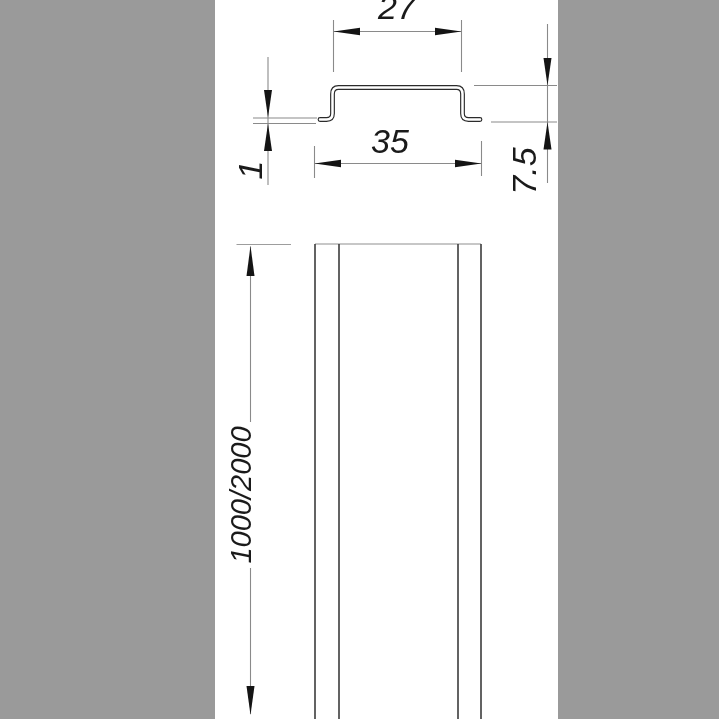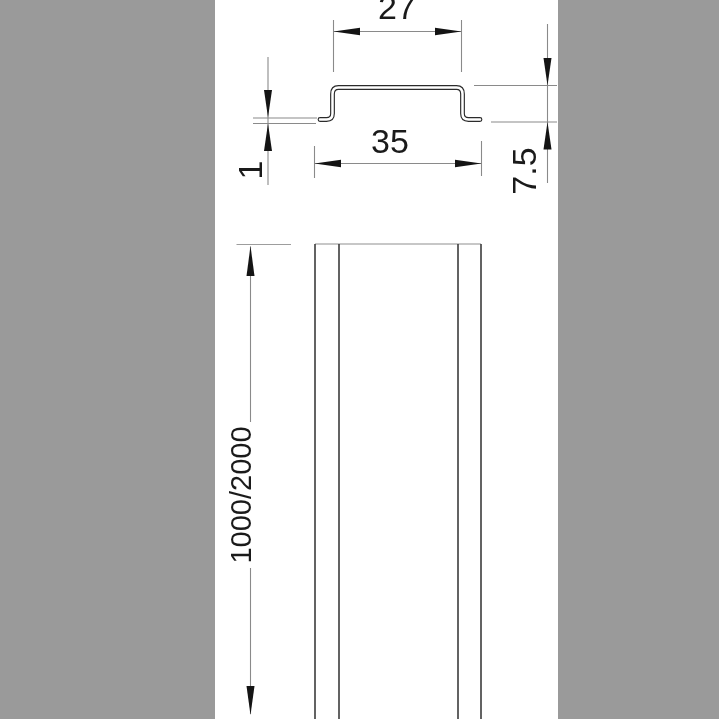--- a/index.html
+++ b/index.html
@@ -8,20 +8,21 @@
     width: 719px;
     height: 719px;
     background: #ffffff;
     overflow: hidden;
   }
   .stage {
     position: relative;
     width: 708px;
     height: 719px;
     background: #ffffff;
+    font-style: italic;
   }
   .side-panel {
     position: absolute;
     top: 0;
     height: 719px;
     background: #9a9a9a;
   }
   .side-panel.left  { left: 0;   width: 215px; }
   .side-panel.right { left: 558px; width: 161px; }
   svg.drawing {

